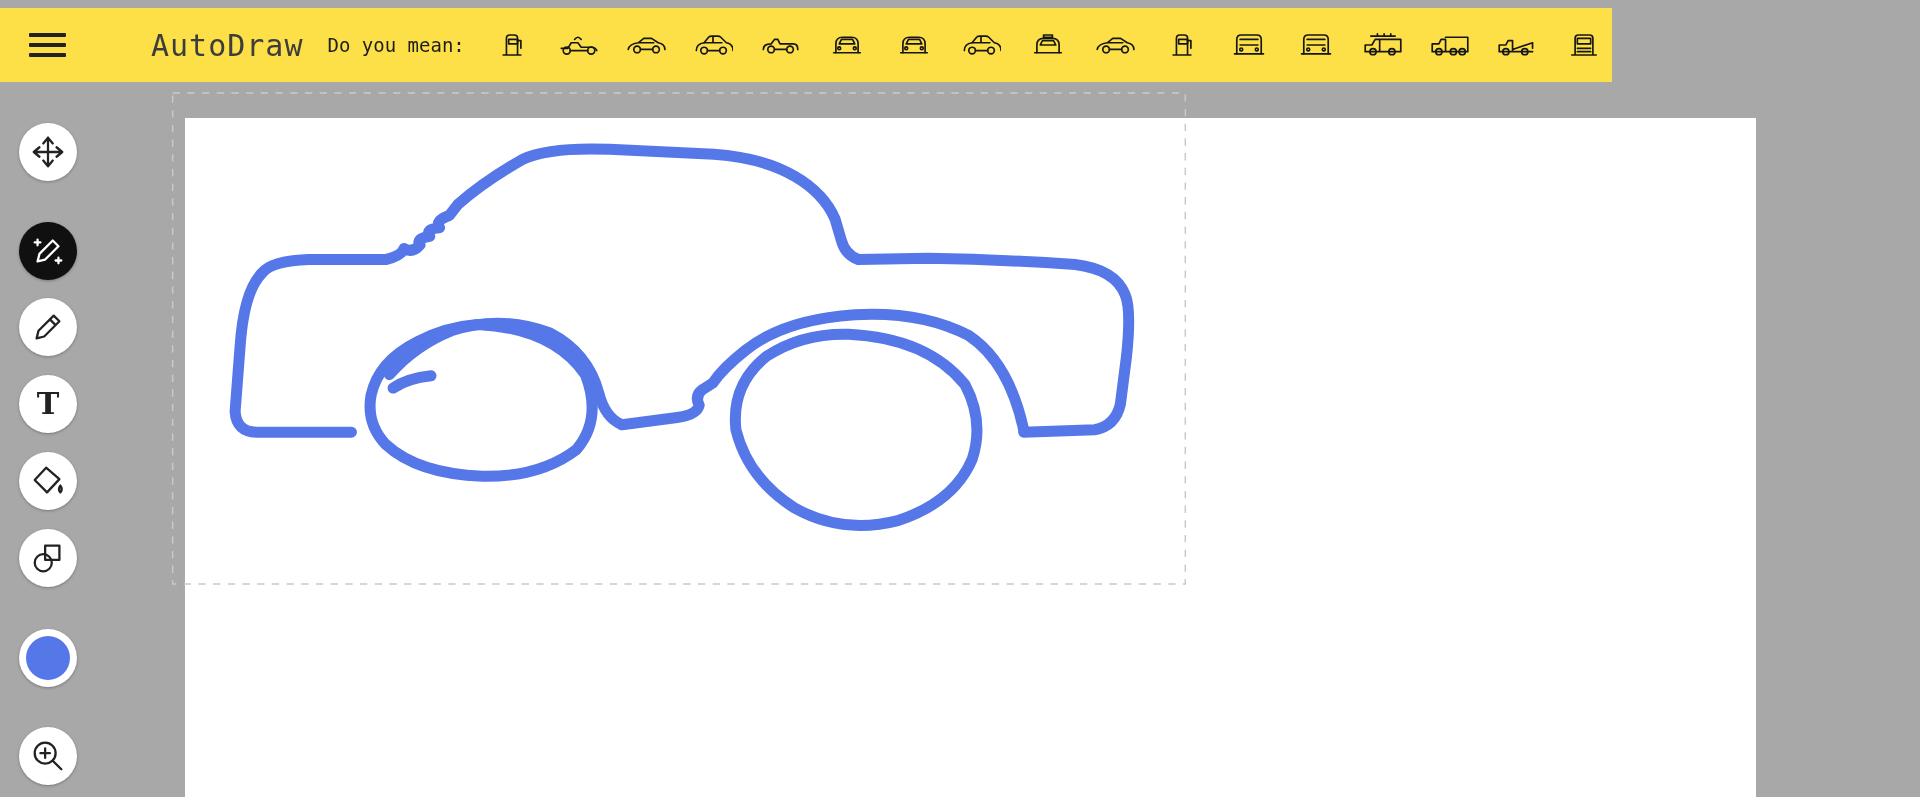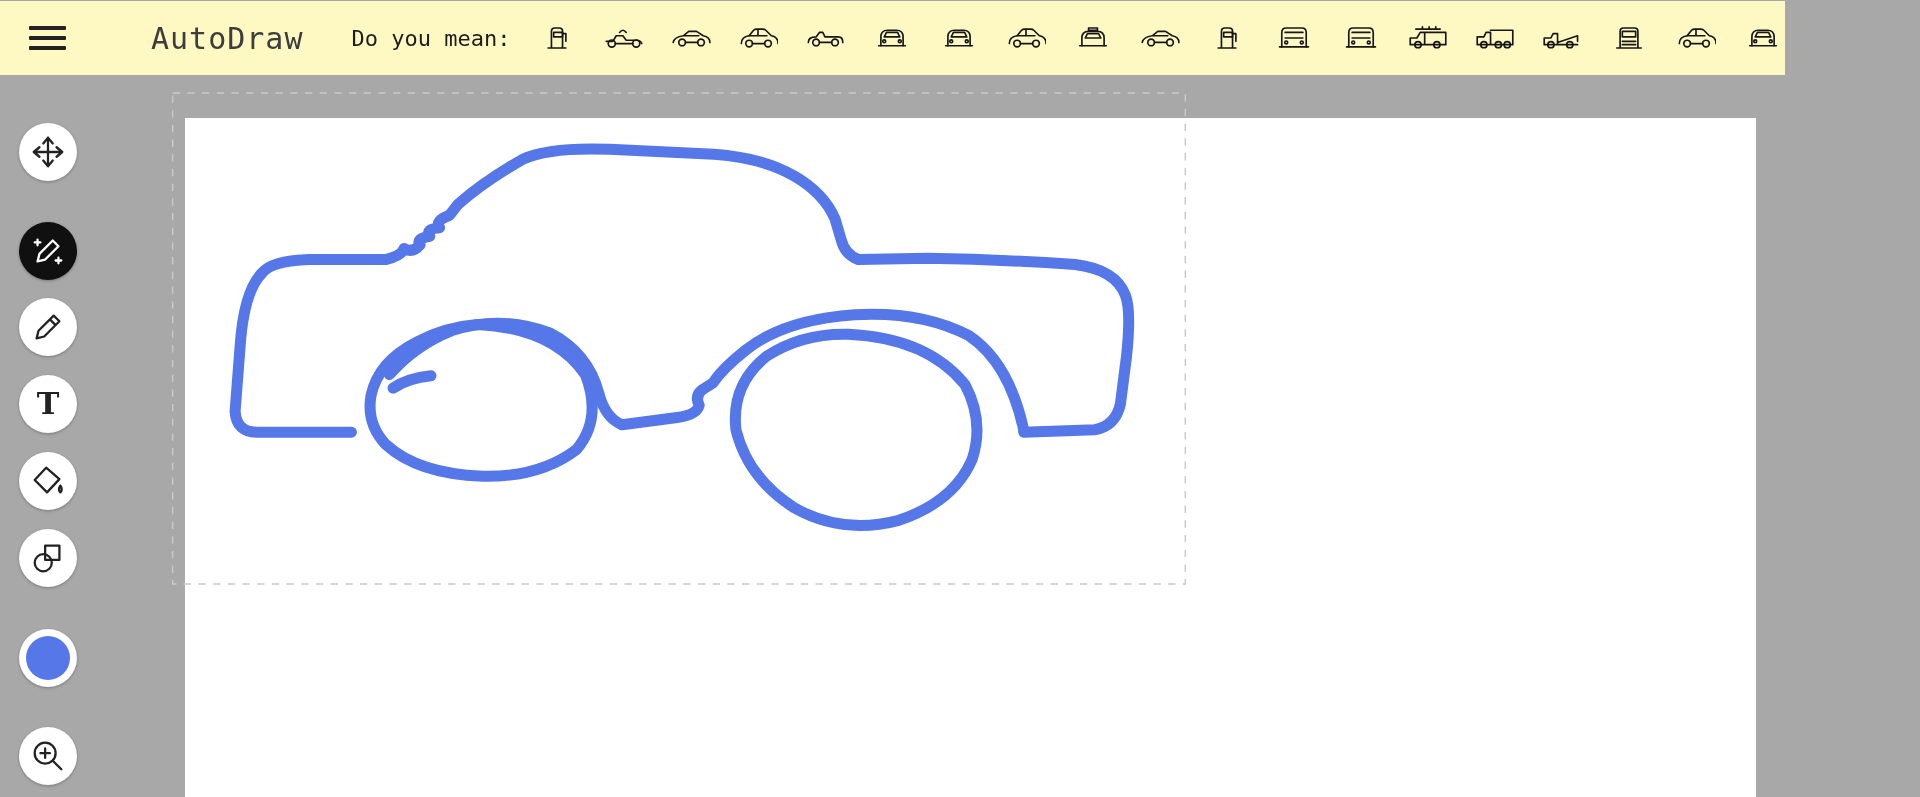--- a/index.html
+++ b/index.html
@@ -5,27 +5,27 @@
   * { box-sizing: border-box; margin: 0; padding: 0; }
   html,body { width:1920px; height:797px; overflow:hidden; }
   body {
     position: relative;
     background: #a8a8a8;
     font-family: "DejaVu Sans Mono", "Liberation Mono", monospace;
   }
 
   
   .topbar {
-    position: absolute; top:1px; left:0; width:1785px; height:74px;
-    background:#fef9c3; display:flex; align-items:center; z-index:6;
+    position: absolute; top:8px; left:0; width:1612px; height:74px;
+    background:#fde047; display:flex; align-items:center; z-index:6;
   }
   .hamburger { margin-left:29px; width:37px; cursor:pointer; }
   .hamburger span { display:block; width:37px; height:4.5px; background:#222; border-radius:1px; margin:5.5px 0; }
   .app-title { margin-left:85px; font-size:30px; color:#3d3d3d; letter-spacing:1px; white-space:nowrap; }
-  .suggest-label { margin-left:48px; font-size:22px; color:#1d1d1d; white-space:nowrap; }
+  .suggest-label { margin-left:24px; font-size:19px; color:#1d1d1d; white-space:nowrap; }
   .sug-row { display:flex; align-items:center; margin-left:27px; gap:27px; flex:1; overflow:hidden; height:74px; }
   .sug { flex:0 0 40px; width:40px; height:40px; display:flex; align-items:center; justify-content:center; cursor:pointer; }
   .sug svg { width:40px; height:30px; stroke:#161616; fill:none; stroke-width:1.5; stroke-linecap:round; stroke-linejoin:round; }
 
   
   .tool {
     position:absolute; left:19px; width:58px; height:58px; border-radius:50%;
     background:#ffffff; display:flex; align-items:center; justify-content:center;
     box-shadow:0 1px 3px rgba(0,0,0,.28); cursor:pointer; z-index:6;
   }

